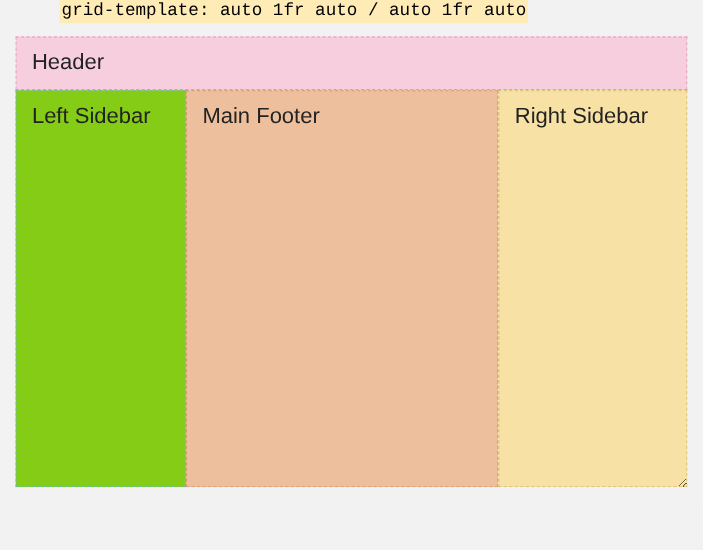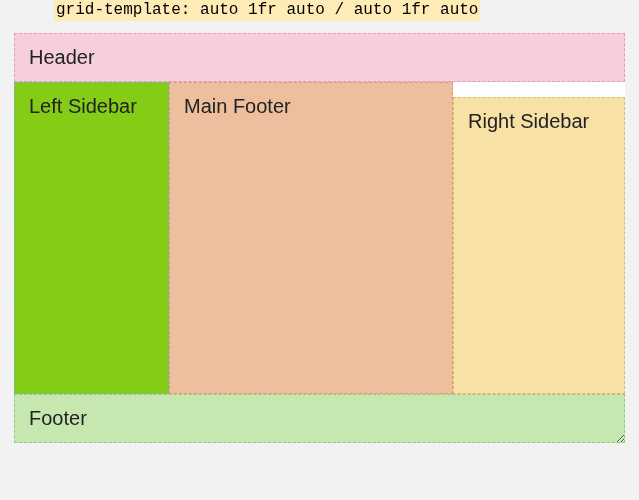--- a/index.html
+++ b/index.html
@@ -52,37 +52,35 @@
       min-width: 155px;
     }
     .main-content {
       background: #edbf9c;
       border-color: #d89b6f;
     }
     .right-sidebar {
       background: #f7e1a4;
       border-color: #d8bf76;
       min-width: 172px;
-      margin-top: 15px;
     }
     .footer {
       grid-column: 1 / 4;
       background: #c7e7b1;
       border-color: #99c77c;
     }
   </style>
 </head>
 <body>
 
 
 
 <div class="code-line">grid-template: auto 1fr auto / auto 1fr auto</div>
 
 <div class="grid-wrap">
   <div class="box header">Header</div>
   <div class="box left-sidebar">Left Sidebar</div>
   <div class="box main-content">Main Footer</div>
   <div class="box right-sidebar">Right Sidebar</div>
-  <div class="box footer">Footer</div>
 </div>
 
 
 
 
 </body></html>

